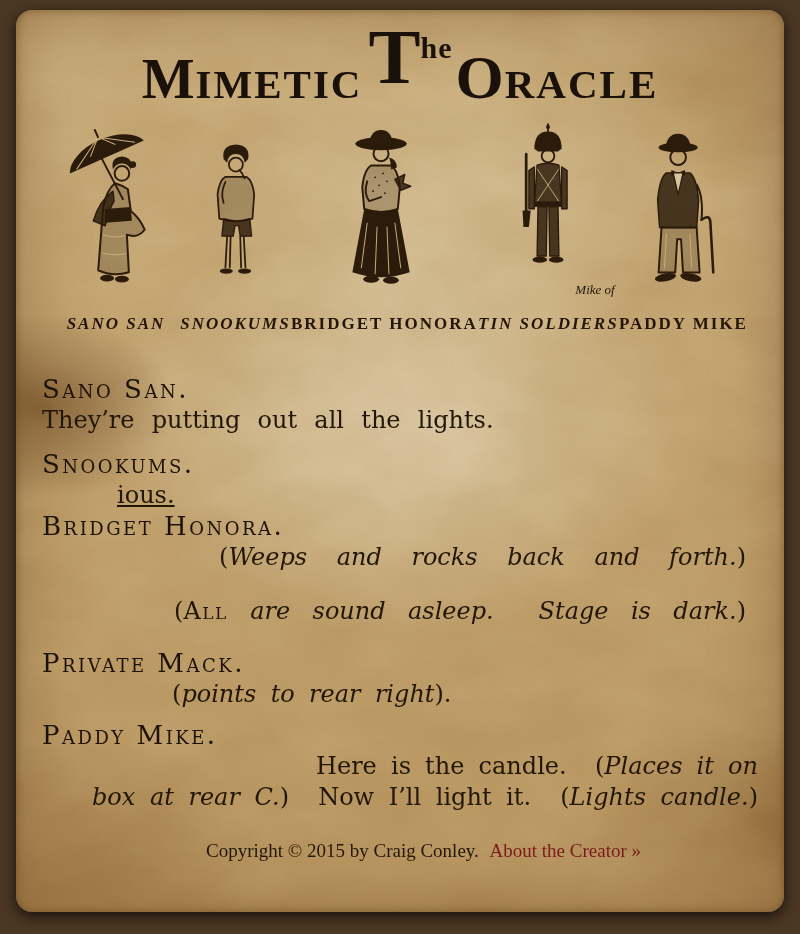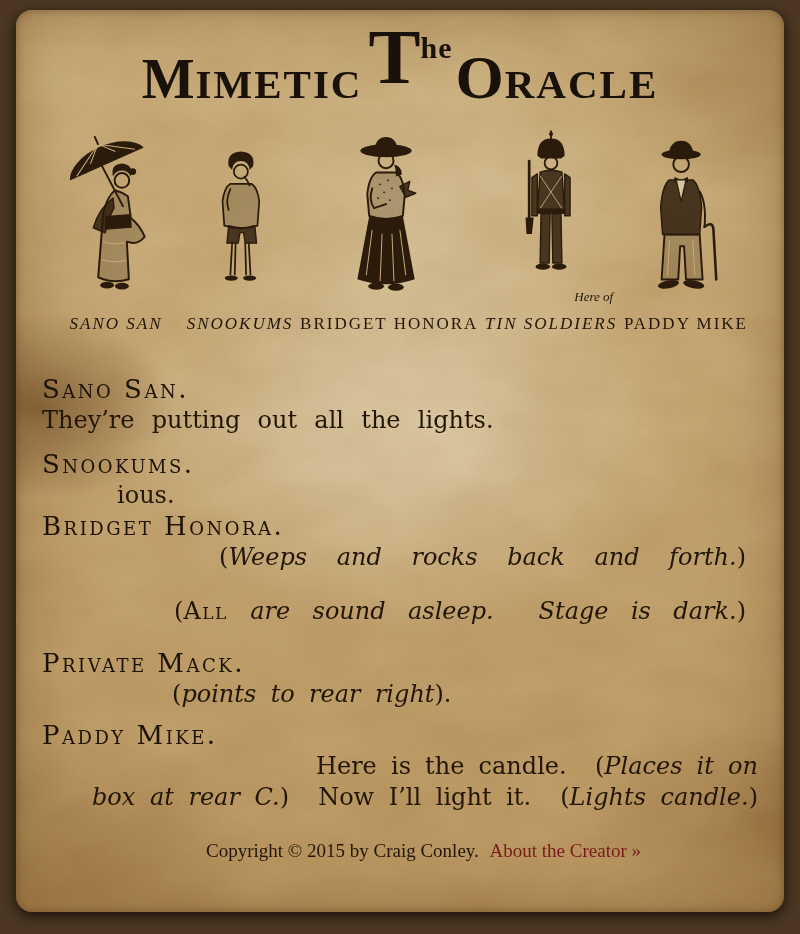--- a/index.html
+++ b/index.html
@@ -47,22 +47,22 @@
     margin:22px 36px 0;height:192px;position:relative;z-index:3;
   }
   .character{text-align:center;position:relative;}
   .figure{display:block;margin:0 auto;}
   .ink-l{fill:none;stroke:#2b1b0b;stroke-width:2;stroke-linecap:round;stroke-linejoin:round;}
   .ink-f{fill:#2b1b0b;stroke:none;}
   .ink-h{fill:rgba(43,27,11,.22);stroke:#2b1b0b;stroke-width:2;stroke-linejoin:round;}
   .ink-d{fill:rgba(43,27,11,.82);stroke:#2b1b0b;stroke-width:1.5;stroke-linejoin:round;}
   .hl{stroke:#c9ad7a;stroke-width:1;fill:none;}
   .char-label{
-    font-family:"Liberation Serif",serif;font-weight:400;font-size:17px;letter-spacing:2px;
-    color:#241508;margin-top:15px;white-space:nowrap;
+    font-family:"Liberation Serif",serif;font-weight:700;font-size:17px;letter-spacing:2px;
+    color:#241508;margin-top:22px;white-space:nowrap;
   }
   .lab-it{font-style:italic;}
   .type-of{
     font-family:"Liberation Serif",serif;font-style:italic;font-size:13px;color:#241508;
     text-align:right;margin:0 4px -4px 0;height:14px;
   }
 
   
   .script{margin:40px 26px 16px;font-size:24px;line-height:31px;color:#221607;position:relative;z-index:3;}
   .speaker{font-variant:small-caps;font-size:26px;letter-spacing:2.5px;color:#1d1206;}
@@ -71,21 +71,21 @@
   .seg-r{font-style:normal;}
   .seg-sc{font-variant:small-caps;letter-spacing:1.5px;}
   .sp-0{margin-top:0;}
   .sp-1{margin-top:13px;}
   .sp-2{margin-top:0;}
   .sp-3{margin-top:23px;}
   .sp-4{margin-top:21px;}
   .sp-5{margin-top:10px;}
   .l-right{word-spacing:.40em;padding-right:2px;}
   .l-snook1{margin-left:290px;text-align:justify;text-align-last:justify;}
-  .l-snook2{margin-left:75px;}
+  .l-snook2{margin-left:75px;text-decoration:underline;}
   .l-bridget{margin-left:177px;margin-right:12px;text-align:justify;text-align-last:justify;}
   .l-all{margin-left:132px;margin-right:12px;text-align:justify;text-align-last:justify;}
   .l-mack{margin-left:130px;word-spacing:.28em;}
   .l-paddy1{margin-left:274px;text-align:justify;text-align-last:justify;}
   .l-paddy2{margin-left:50px;text-align:justify;text-align-last:justify;}
 
   
   .footer{
     text-align:center;margin-top:27px;font-size:19px;color:#241708;
     font-family:"Liberation Serif",serif;position:relative;z-index:3;padding-left:47px;
@@ -188,21 +188,21 @@
         <rect class="ink-f" x="40" y="88" width="30" height="6"></rect>
         <path class="ink-d" d="M40,50 L34,54 L34,96 L40,96 Z"></path>
         <path class="ink-d" d="M70,50 L76,54 L76,96 L70,96 Z"></path>
         <line class="ink-l" x1="31" y1="36" x2="31" y2="100" style="stroke-width:3"></line>
         <path class="ink-f" d="M27,98 l9,0 l-2,18 l-6,0 z"></path>
         <path class="ink-d" d="M44,94 L43,148 L53,148 L54,94 Z"></path>
         <path class="ink-d" d="M66,94 L67,148 L57,148 L56,94 Z"></path>
         <ellipse class="ink-f" cx="46" cy="152" rx="8" ry="3.4"></ellipse>
         <ellipse class="ink-f" cx="64" cy="152" rx="8" ry="3.4"></ellipse>
       </svg>
-      <div class="type-of">Here of</div>
+      <div class="type-of">Mike of</div>
       <div class="char-label lab-it">TIN SOLDIERS</div>
     </div>
 
     <div class="character">
       <svg class="figure" width="116" height="166" viewBox="0 0 110 170">
         <ellipse class="ink-f" cx="50" cy="22" rx="20" ry="5"></ellipse>
         <path class="ink-f" d="M37,22 q2,-14 13,-14 q11,0 13,14 z"></path>
         <circle class="ink-l" cx="50" cy="32" r="8"></circle>
         <path class="ink-f" d="M43,45 l7,3 l7,-3 l0,6 l-7,-2 l-7,2 z"></path>
         <path class="ink-d" d="M38,48 Q31,53 29,76 L31,104 L69,104 L71,76 Q69,53 62,48 Z"></path>

